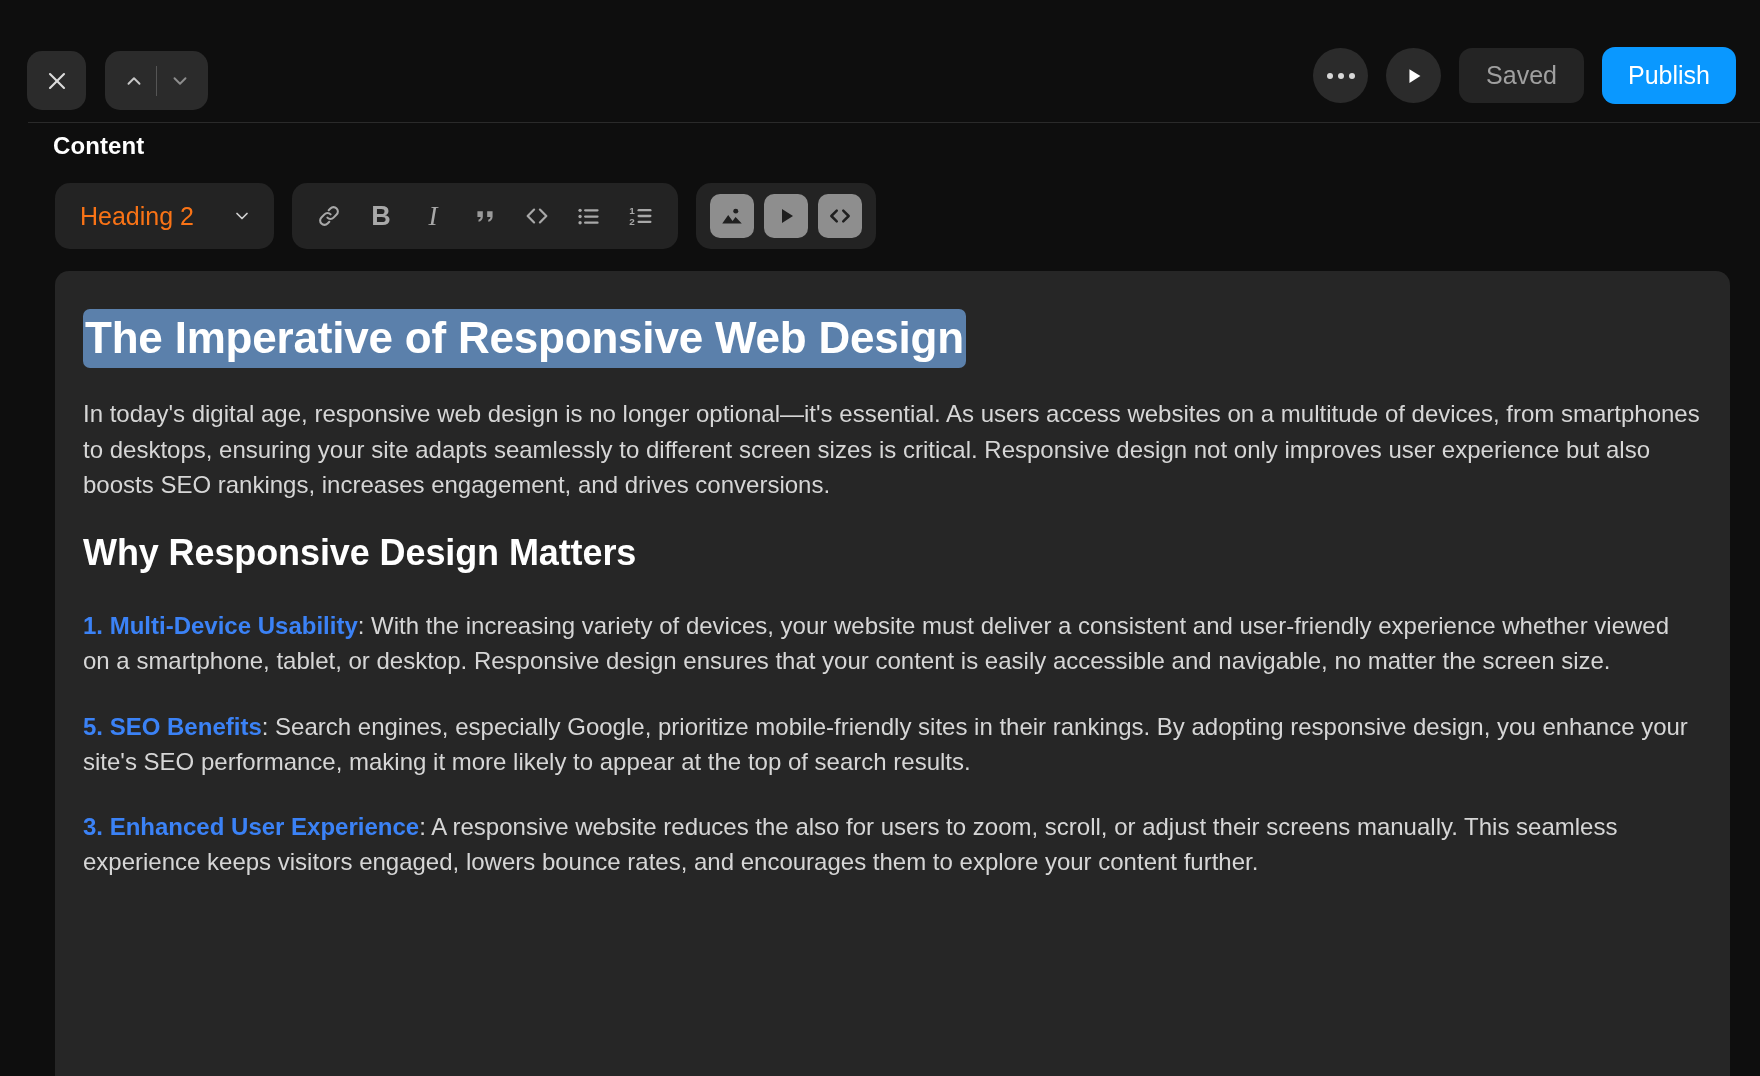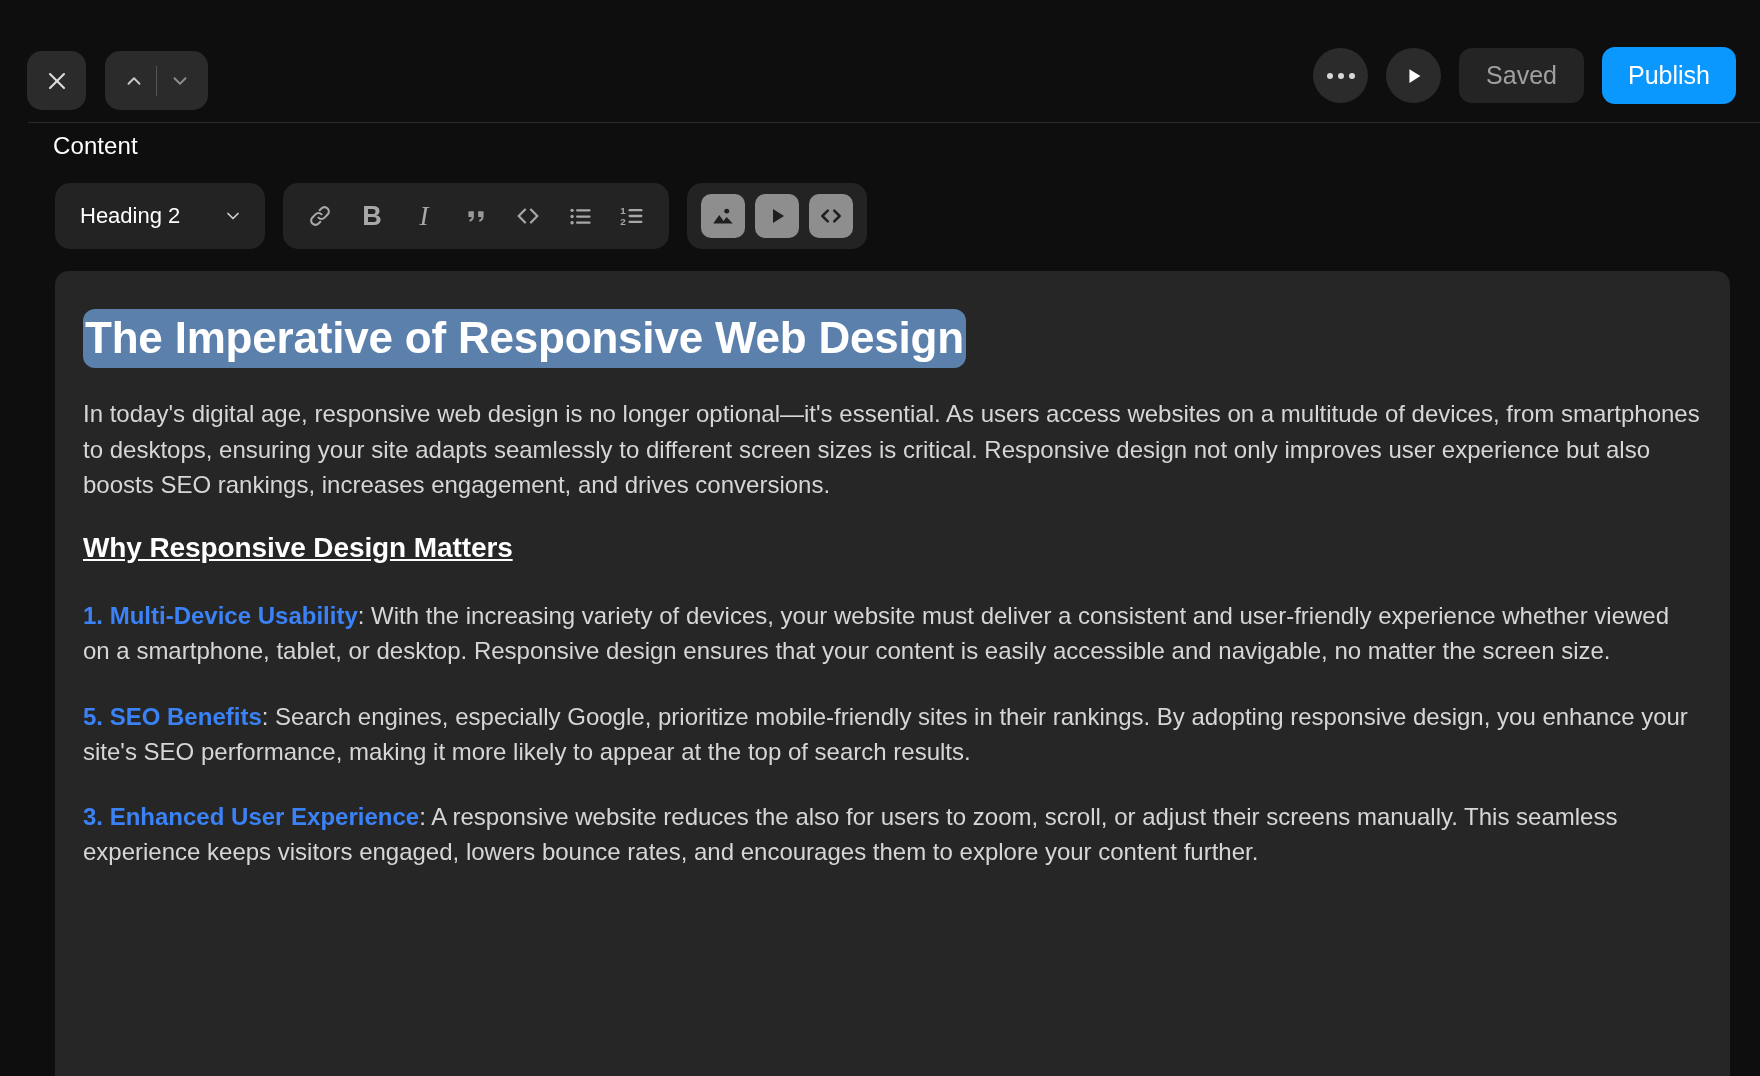--- a/index.html
+++ b/index.html
@@ -138,21 +138,21 @@
     left: 28px; top: 102px;
     width: 1732px; height: 1px;
     background: #2a2a2a;
   }
 
   
   .section-label {
     position: absolute;
     left: 53px; top: 112px;
     font-size: 24px;
-    font-weight: normal;
+    font-weight: bold;
     color: #ffffff;
     letter-spacing: 0.1px;
     text-align: right;
   }
 
   
   .toolbar {
     position: absolute;
     left: 55px; top: 163px;
     display: flex;
@@ -170,22 +170,22 @@
 
   .heading-select {
     padding: 0 22px 0 25px;
     gap: 38px;
     cursor: pointer;
     min-width: 210px;
     justify-content: space-between;
   }
 
   .heading-select-label {
-    color: #ffffff;
-    font-size: 22px;
+    color: #f97316;
+    font-size: 25px;
   }
 
   .tb-icons {
     padding: 0 14px;
     gap: 6px;
   }
 
   .tb-btn {
     width: 46px; height: 52px;
     background: transparent;
@@ -233,37 +233,36 @@
     font-size: 44px;
     line-height: 1.12;
     font-weight: bold;
     color: #ffffff;
     margin: 0 0 34px 0;
     letter-spacing: -0.2px;
   }
   h1.doc-title .sel {
     background: #5b80ab;
     padding: 4px 2px 6px 2px;
-    border-radius: 12px;
+    border-radius: 7px;
   }
 
   p.doc-p {
     font-size: 24px;
     line-height: 1.47;
     color: #d6d6d6;
     margin: 0 0 30px 0;
   }
 
   h2.doc-h2 {
-    font-size: 28px;
+    font-size: 36px;
     font-weight: bold;
     color: #ffffff;
     margin: 0 0 34px 0;
     letter-spacing: -0.1px;
-    text-decoration: underline;
   }
 
   .num-label { color: #3b82f6; font-weight: bold; }
 </style>
 </head>
 <body>
 
 <div class="app">
 
   <div class="topbar">

